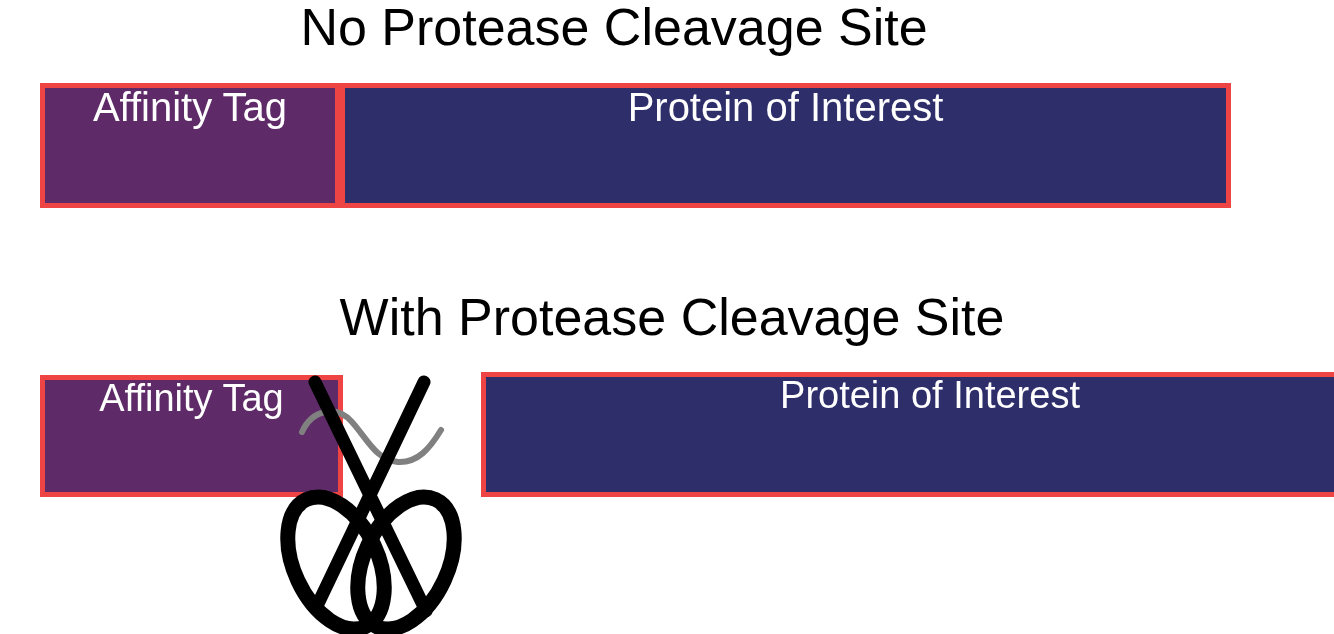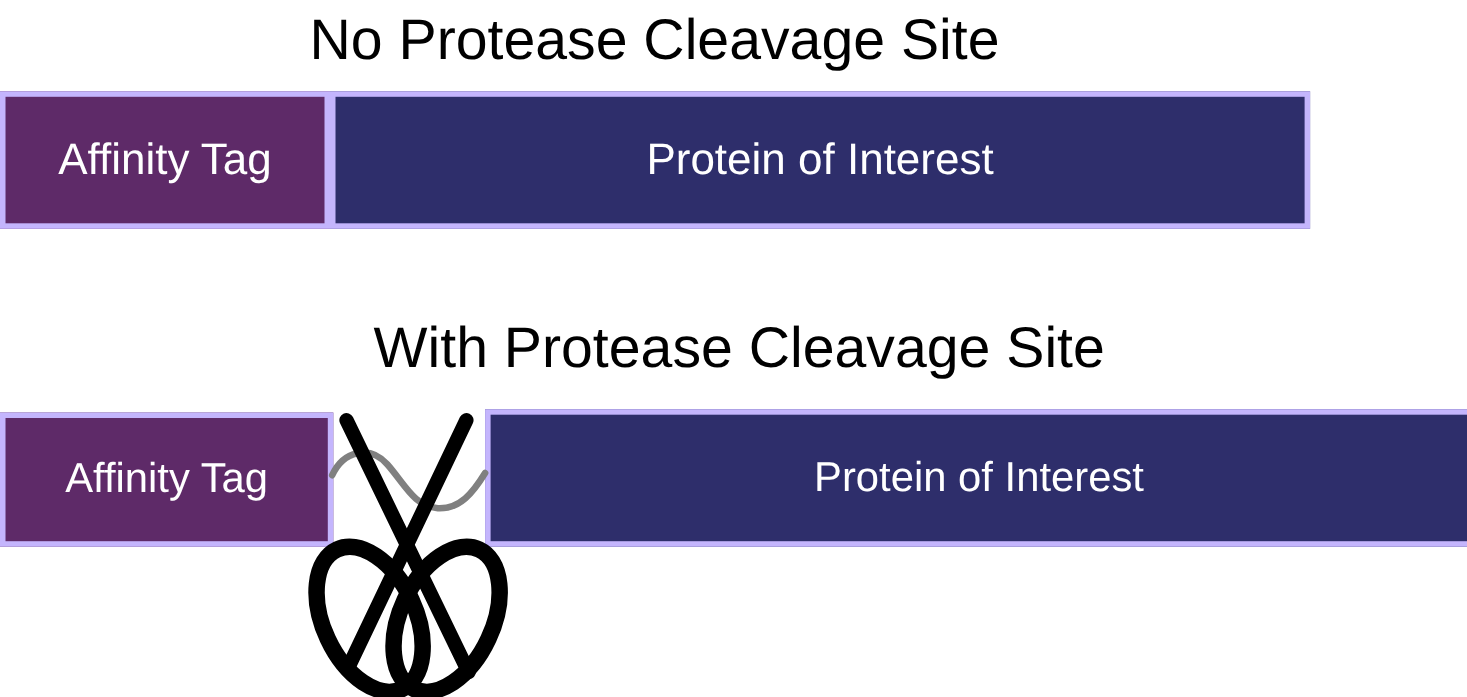--- a/index.html
+++ b/index.html
@@ -24,45 +24,47 @@
     position: absolute;
     white-space: nowrap;
     color: #000000;
     font-family: "Liberation Sans", sans-serif;
     font-weight: 400;
     letter-spacing: 0px;
     line-height: 1;
   }
   #title-no {
     left: 0;
-    top: 11px;
+    top: 1px;
     width: 1190px;
     text-align: center;
     font-size: 52px;
+    padding-left: 19px;
   }
   #title-with {
     left: 0;
     top: 291px;
     width: 1344px;
     text-align: center;
     font-size: 52px;
   }
 
   
   .construct-box {
     position: absolute;
     box-sizing: border-box;
-    border: 5px solid #c4b5fd;
+    border: 5px solid #ef4444;
     display: flex;
-    align-items: center;
+    align-items: flex-start;
     justify-content: center;
     color: #ffffff;
     font-family: "Liberation Sans", sans-serif;
     font-weight: 400;
     line-height: 1;
+    margin-left: 40px;
   }
 
   
   #tag-box-1 {
     left: 0px;
     top: 83px;
     width: 300px;
     height: 125px;
     font-size: 40px;
   }

